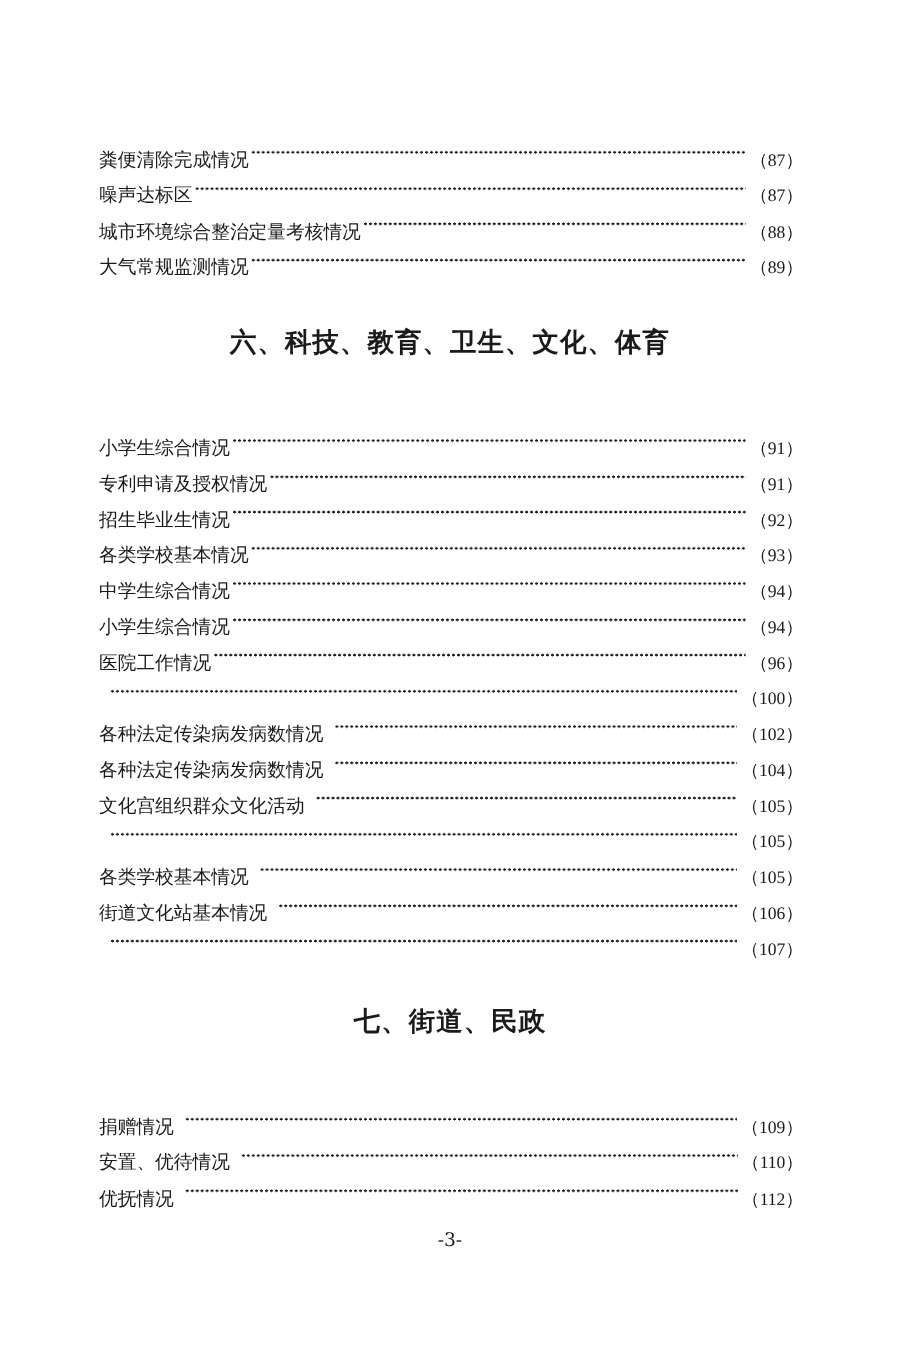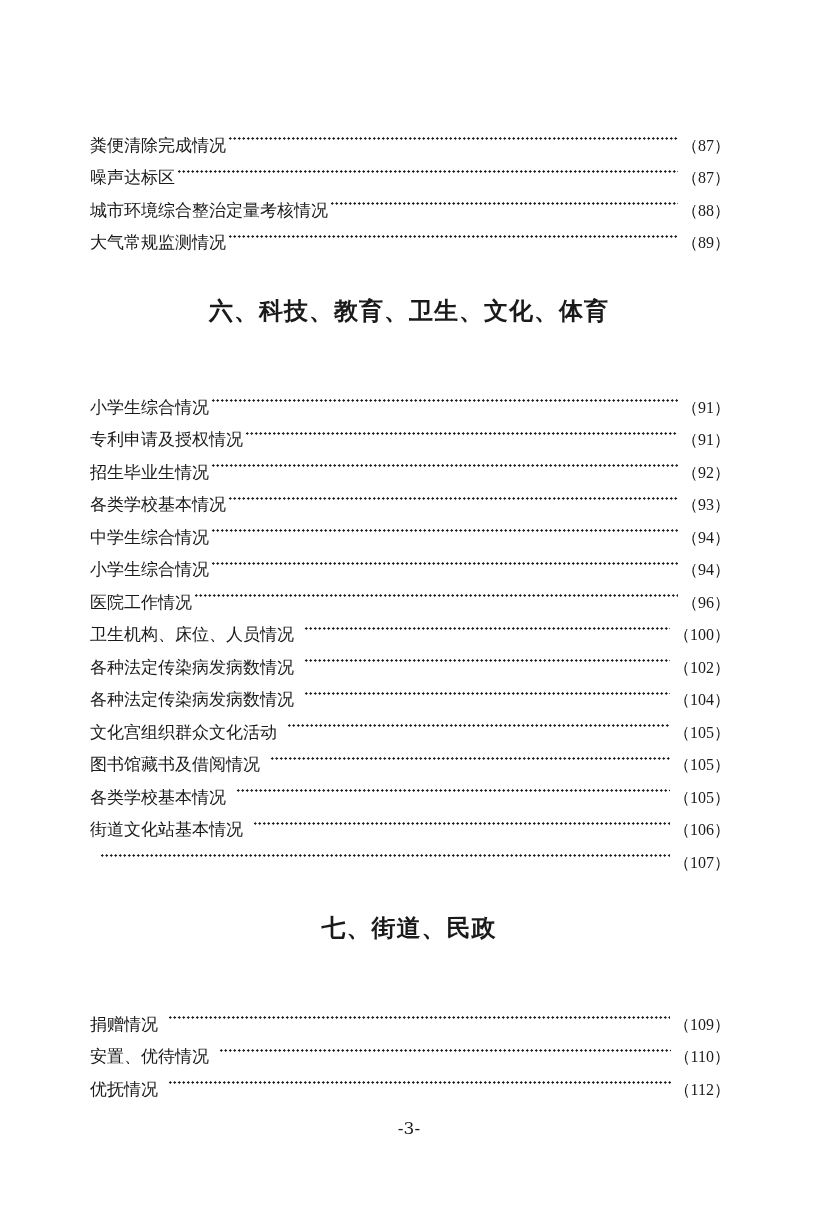--- a/index.html
+++ b/index.html
@@ -143,41 +143,39 @@
       <span class="toc-title">小学生综合情况</span>
       <span class="toc-leader"></span>
       <span class="toc-page">（94）</span>
     </div>
     <div class="toc-row">
       <span class="toc-title">医院工作情况</span>
       <span class="toc-leader"></span>
       <span class="toc-page">（96）</span>
     </div>
     <div class="toc-row">
-      <span class="toc-title">卫生机构、床位、人员情况</span>
       <span class="toc-leader gap"></span>
       <span class="toc-page">（100）</span>
     </div>
     <div class="toc-row">
       <span class="toc-title">各种法定传染病发病数情况</span>
       <span class="toc-leader gap"></span>
       <span class="toc-page">（102）</span>
     </div>
     <div class="toc-row">
       <span class="toc-title">各种法定传染病发病数情况</span>
       <span class="toc-leader gap"></span>
       <span class="toc-page">（104）</span>
     </div>
     <div class="toc-row">
       <span class="toc-title">文化宫组织群众文化活动</span>
       <span class="toc-leader gap"></span>
       <span class="toc-page">（105）</span>
     </div>
     <div class="toc-row">
-      <span class="toc-title">图书馆藏书及借阅情况</span>
       <span class="toc-leader gap"></span>
       <span class="toc-page">（105）</span>
     </div>
     <div class="toc-row">
       <span class="toc-title">各类学校基本情况</span>
       <span class="toc-leader gap"></span>
       <span class="toc-page">（105）</span>
     </div>
     <div class="toc-row">
       <span class="toc-title">街道文化站基本情况</span>

